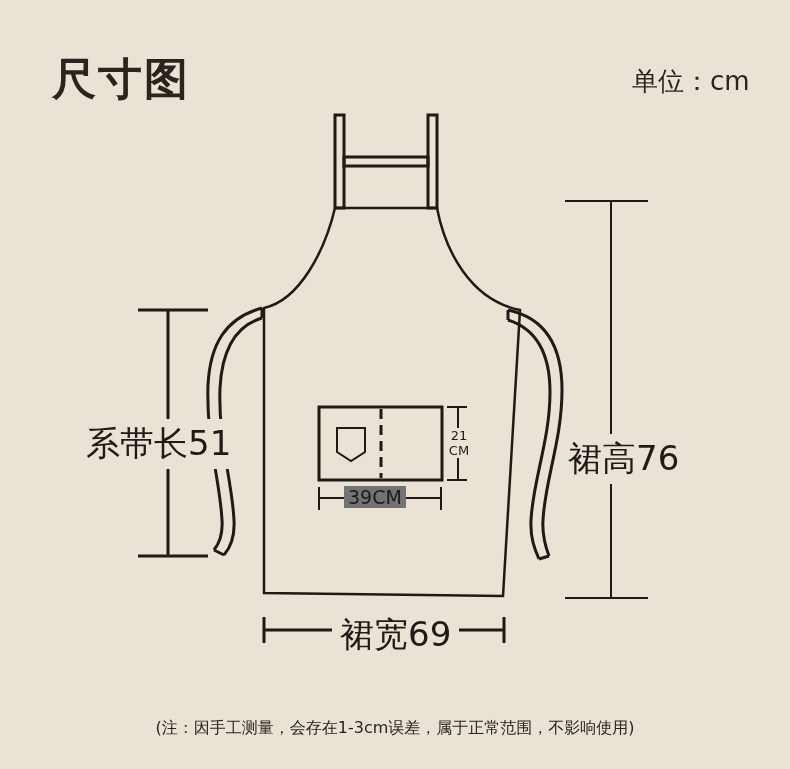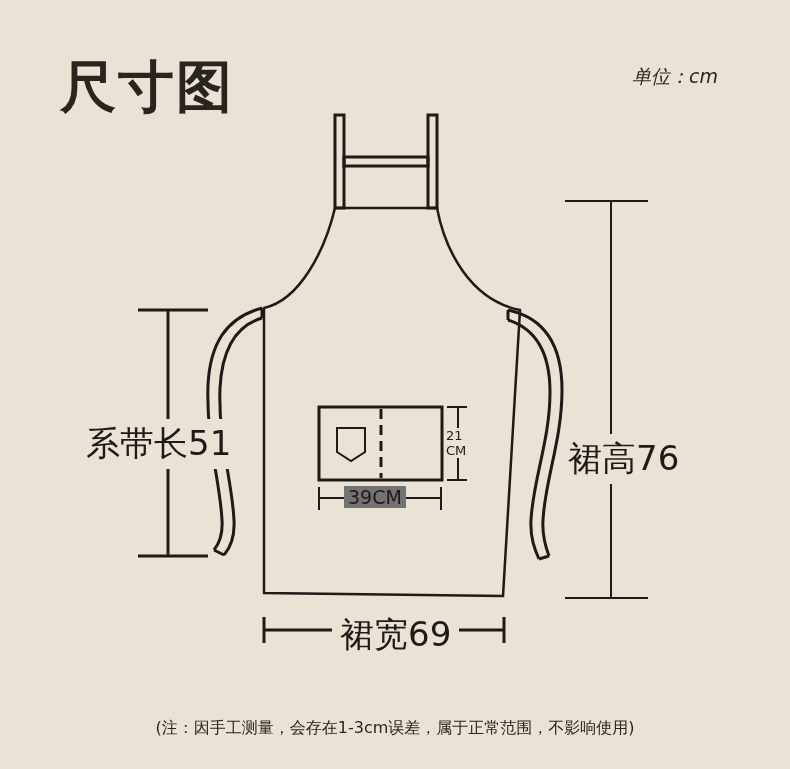--- a/index.html
+++ b/index.html
@@ -5,37 +5,37 @@
     html, body { margin: 0; padding: 0; }
     body {
       width: 790px; height: 769px;
       background: #e9e2d5;
       position: relative;
       overflow: hidden;
       font-family: "DejaVu Sans", "Liberation Sans", sans-serif;
       color: #1e1a16;
     }
     .title {
-      position: absolute; left: 60px; top: 50px;
-      font-size: 56px; font-weight: bold; letter-spacing: 2px;
+      position: absolute; left: 52px; top: 50px;
+      font-size: 44px; font-weight: bold; letter-spacing: 2px;
       color: #2a241e;
     }
     .unit {
       position: absolute; left: 632px; top: 64px;
-      font-size: 19px; color: #2a241e; font-style: italic;
+      font-size: 26px; color: #2a241e;
     }
     svg.diagram { position: absolute; left: 0; top: 0; }
     .lbl {
       position: absolute; font-size: 34px; color: #1e1a16; white-space: nowrap;
       background: #e9e2d5;
     }
     .lbl-small { position: absolute; font-size: 19px; color: #1e1a16; white-space: nowrap; background:#737373; padding: 0 4px;}
     .lbl-pocket-h {
       position: absolute; left: 446px; top: 428px; width: 26px;
-      font-size: 13px; line-height: 15px; background:#e9e2d5;
+      font-size: 13px; line-height: 15px; text-align: center; background:#e9e2d5;
     }
     .note {
       position: absolute; left: 0; width: 790px; top: 718px;
       text-align: center; font-size: 16px; color: #2a241e;
     }
   </style>
 </head>
 <body>
 
 <div class="title">尺寸图</div>

